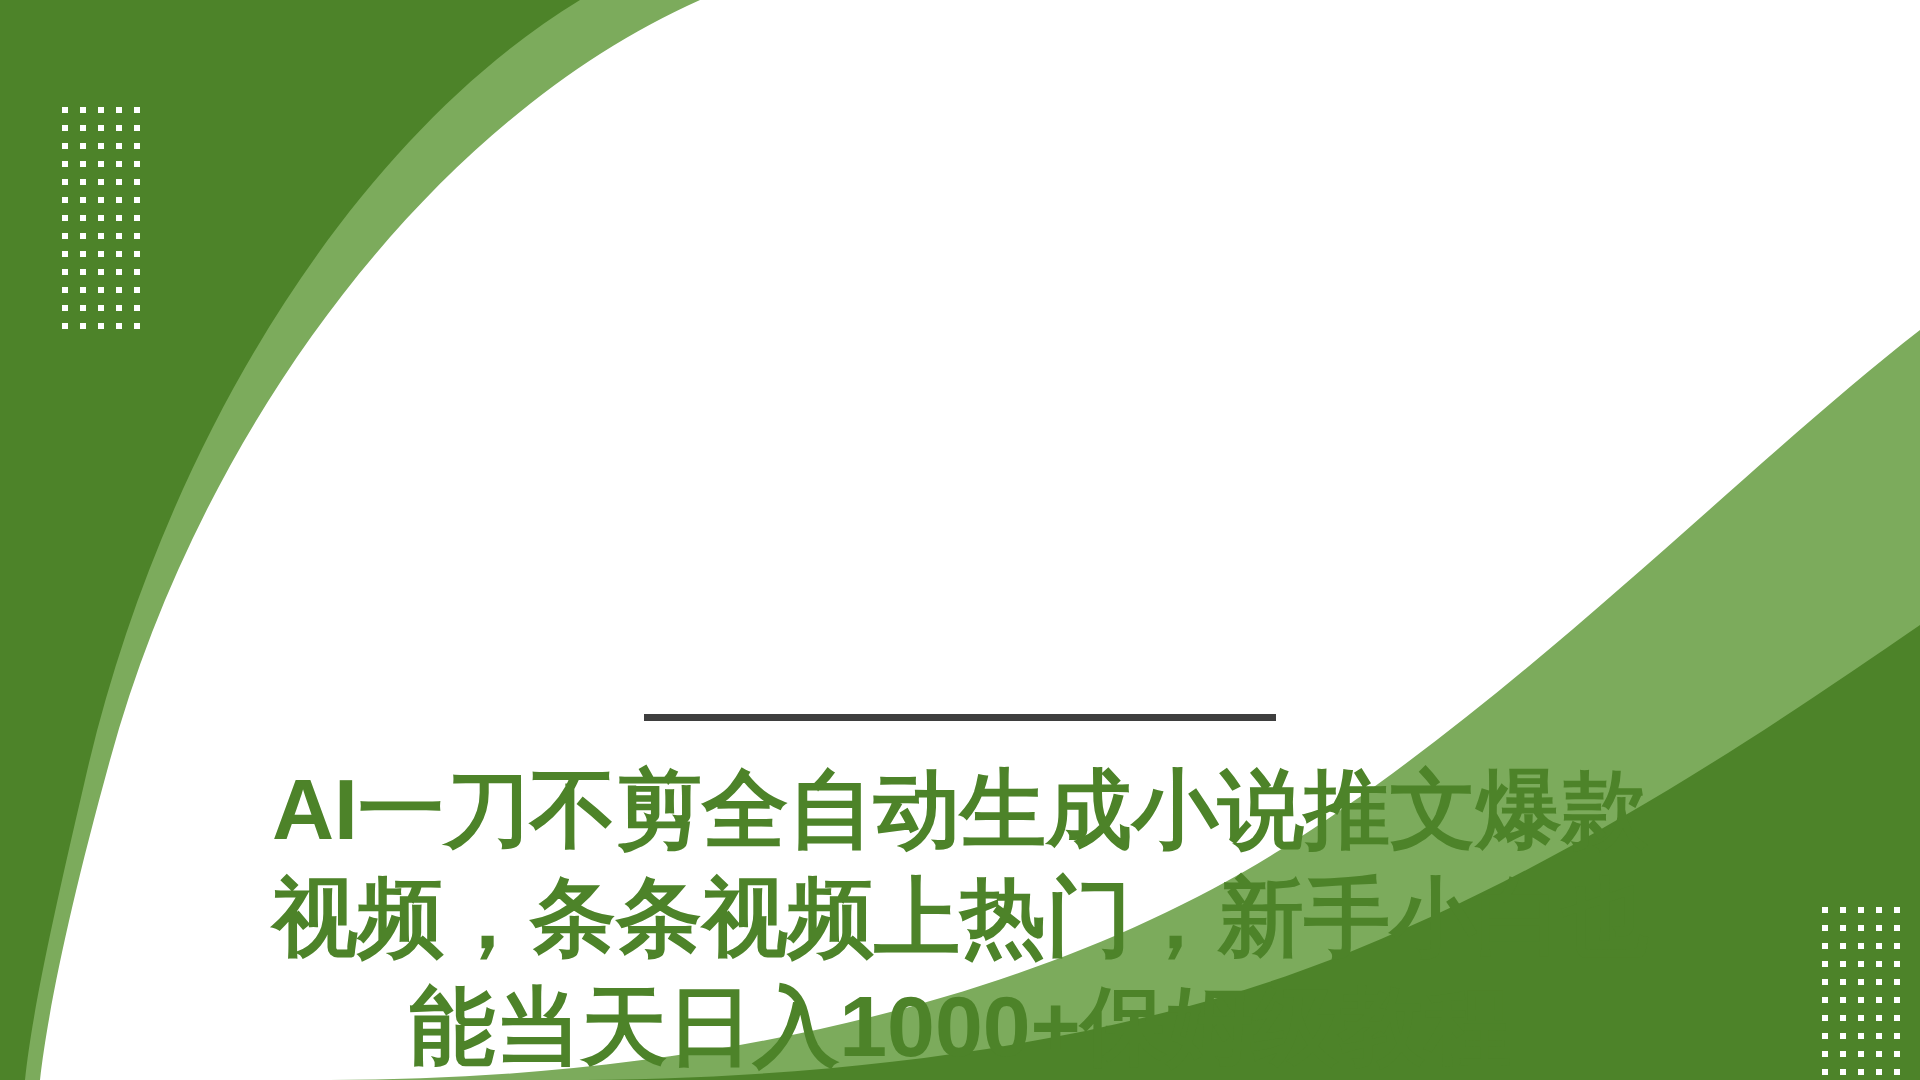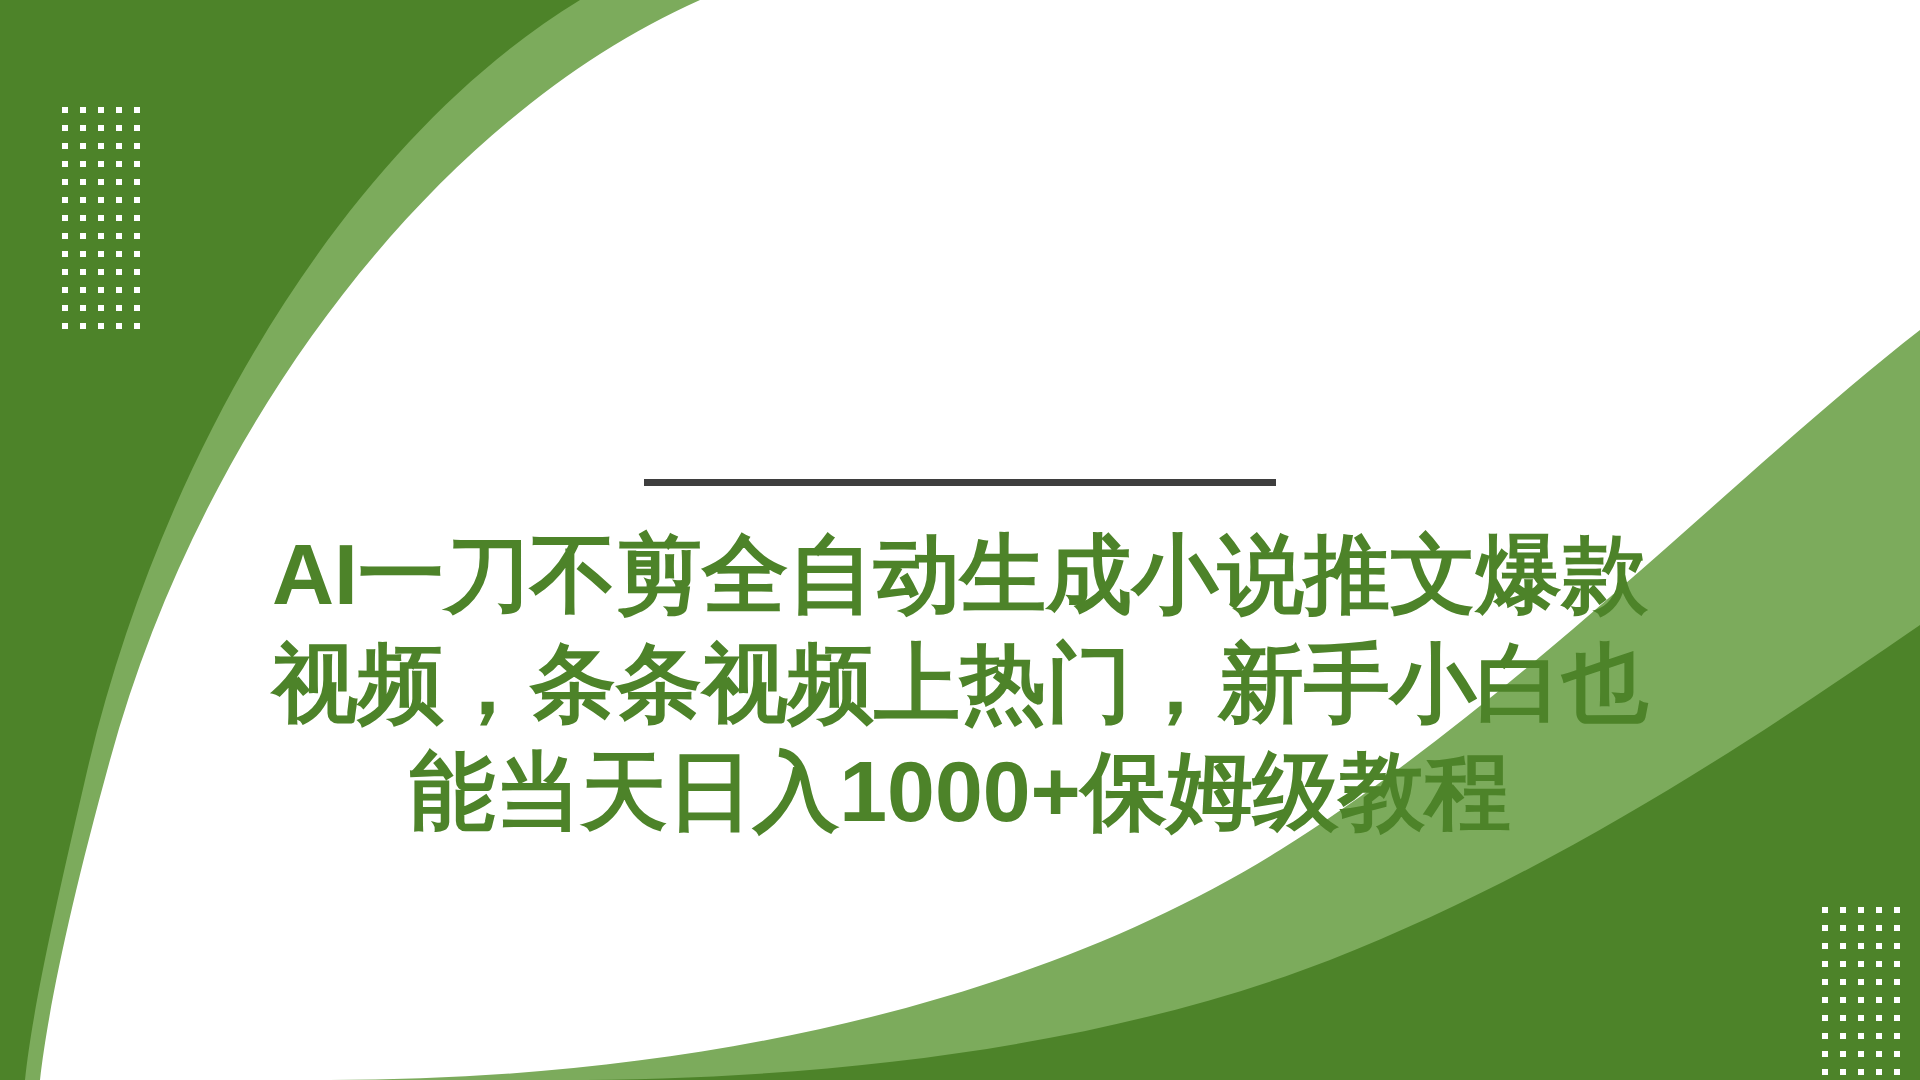--- a/index.html
+++ b/index.html
@@ -38,21 +38,21 @@
   #dot-grid-top-left  { left:62px;  top:107px; }
   #dot-grid-bottom-right { left:1822px; top:907px; }
   
   #content {
     position:absolute;
     left:0; top:0;
     width:1920px; height:1080px;
     display:flex;
     flex-direction:column;
     align-items:center;
-    justify-content:center;
+    justify-content:flex-end;
   }
   #divider {
     width:632px;
     height:7px;
     background:#3e3e3e;
     margin-top:245px;
   }
   #title {
     margin-top:34px;
     width:1420px;

